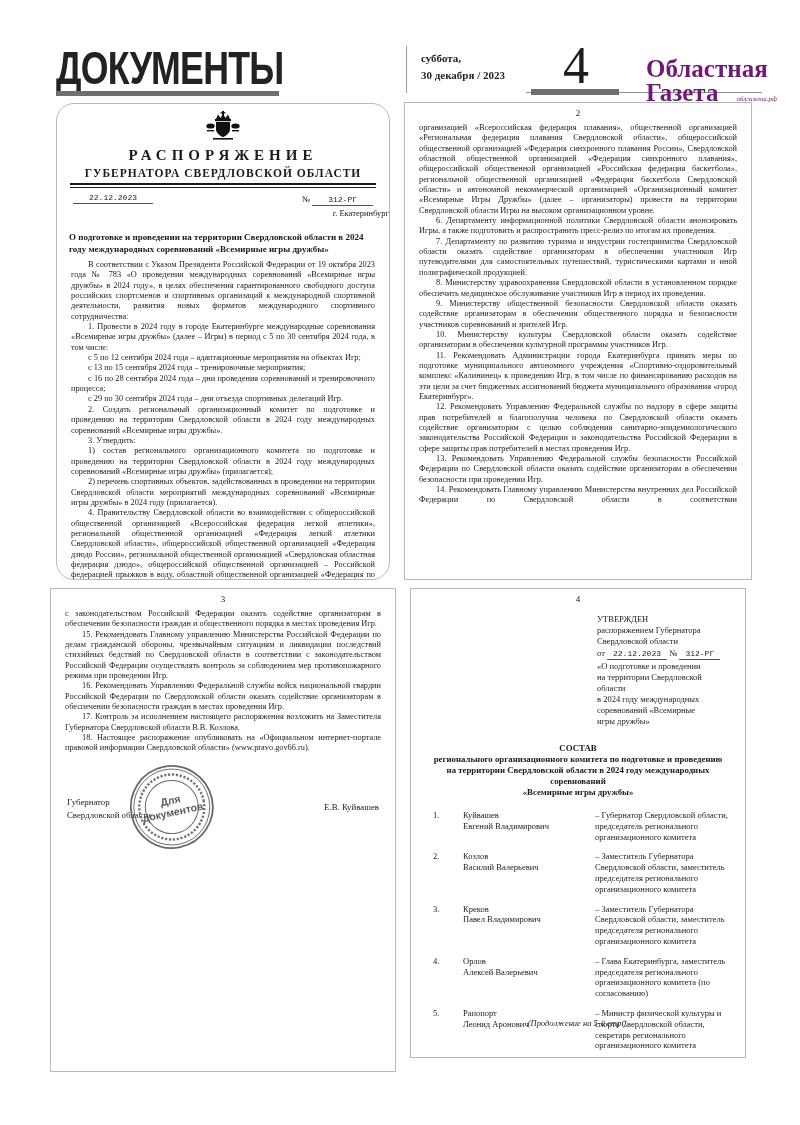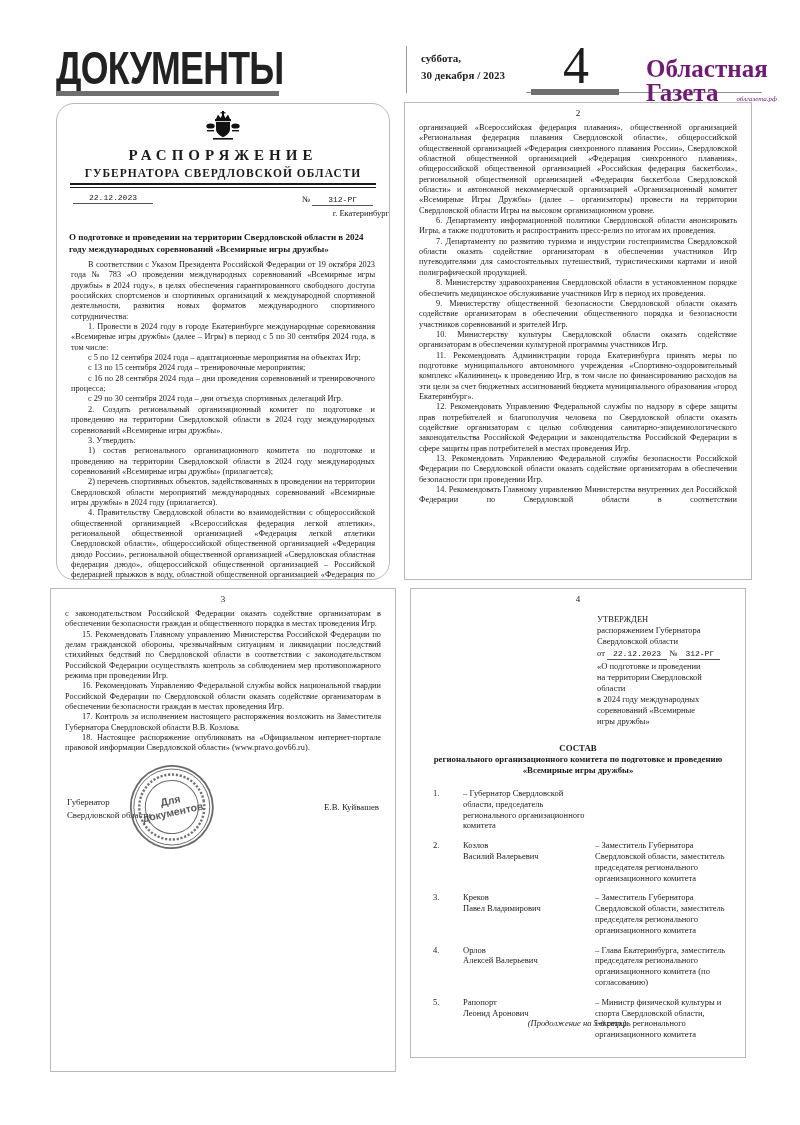--- a/index.html
+++ b/index.html
@@ -175,25 +175,30 @@
     </div>
     <div>«О подготовке и проведении</div>
     <div>на территории Свердловской области</div>
     <div>в 2024 году международных</div>
     <div>соревнований «Всемирные</div>
     <div>игры дружбы»</div>
   </div>
   <div class="sostav-head">
     <div>СОСТАВ</div>
     <div>регионального организационного комитета по подготовке и проведению</div>
+    <div>на территории Свердловской области в 2024 году международных соревнований</div>
     <div>«Всемирные игры дружбы»</div>
   </div>
   <div class="members">
     <div class="member-row">
       <div>1.</div>
+      <div>
+          <div>Куйвашев</div>
+          <div>Евгений Владимирович</div>
+        </div>
       <div>–  Губернатор Свердловской области, председатель регионального организационного комитета</div>
     </div>
     <div class="member-row">
       <div>2.</div>
       <div>
           <div>Козлов</div>
           <div>Василий Валерьевич</div>
         </div>
       <div>–  Заместитель Губернатора Свердловской области, заместитель председателя регионального организационного комитета</div>
     </div>

